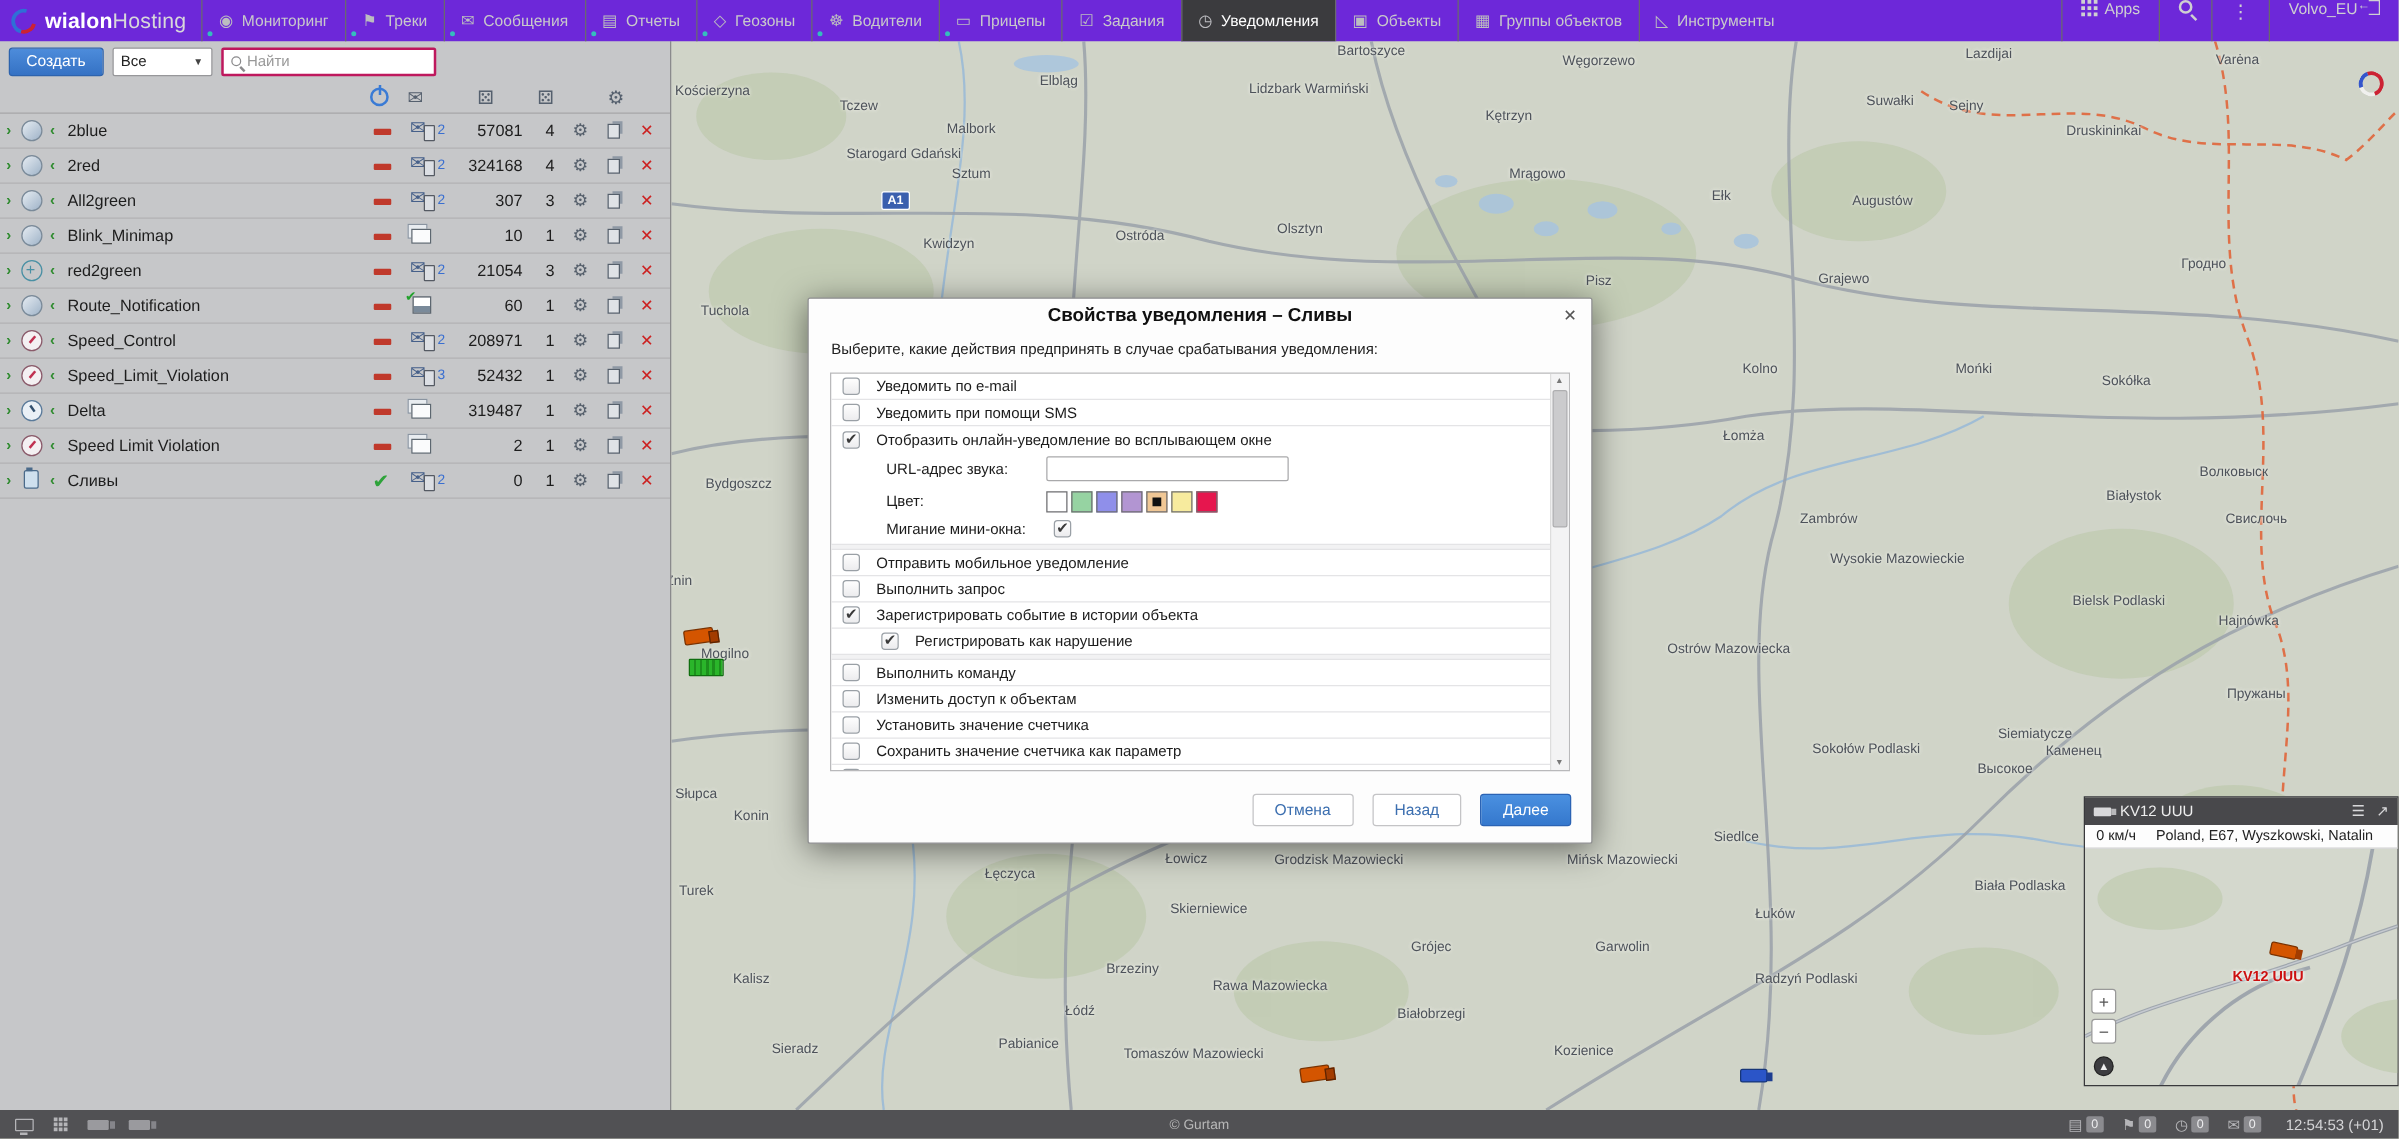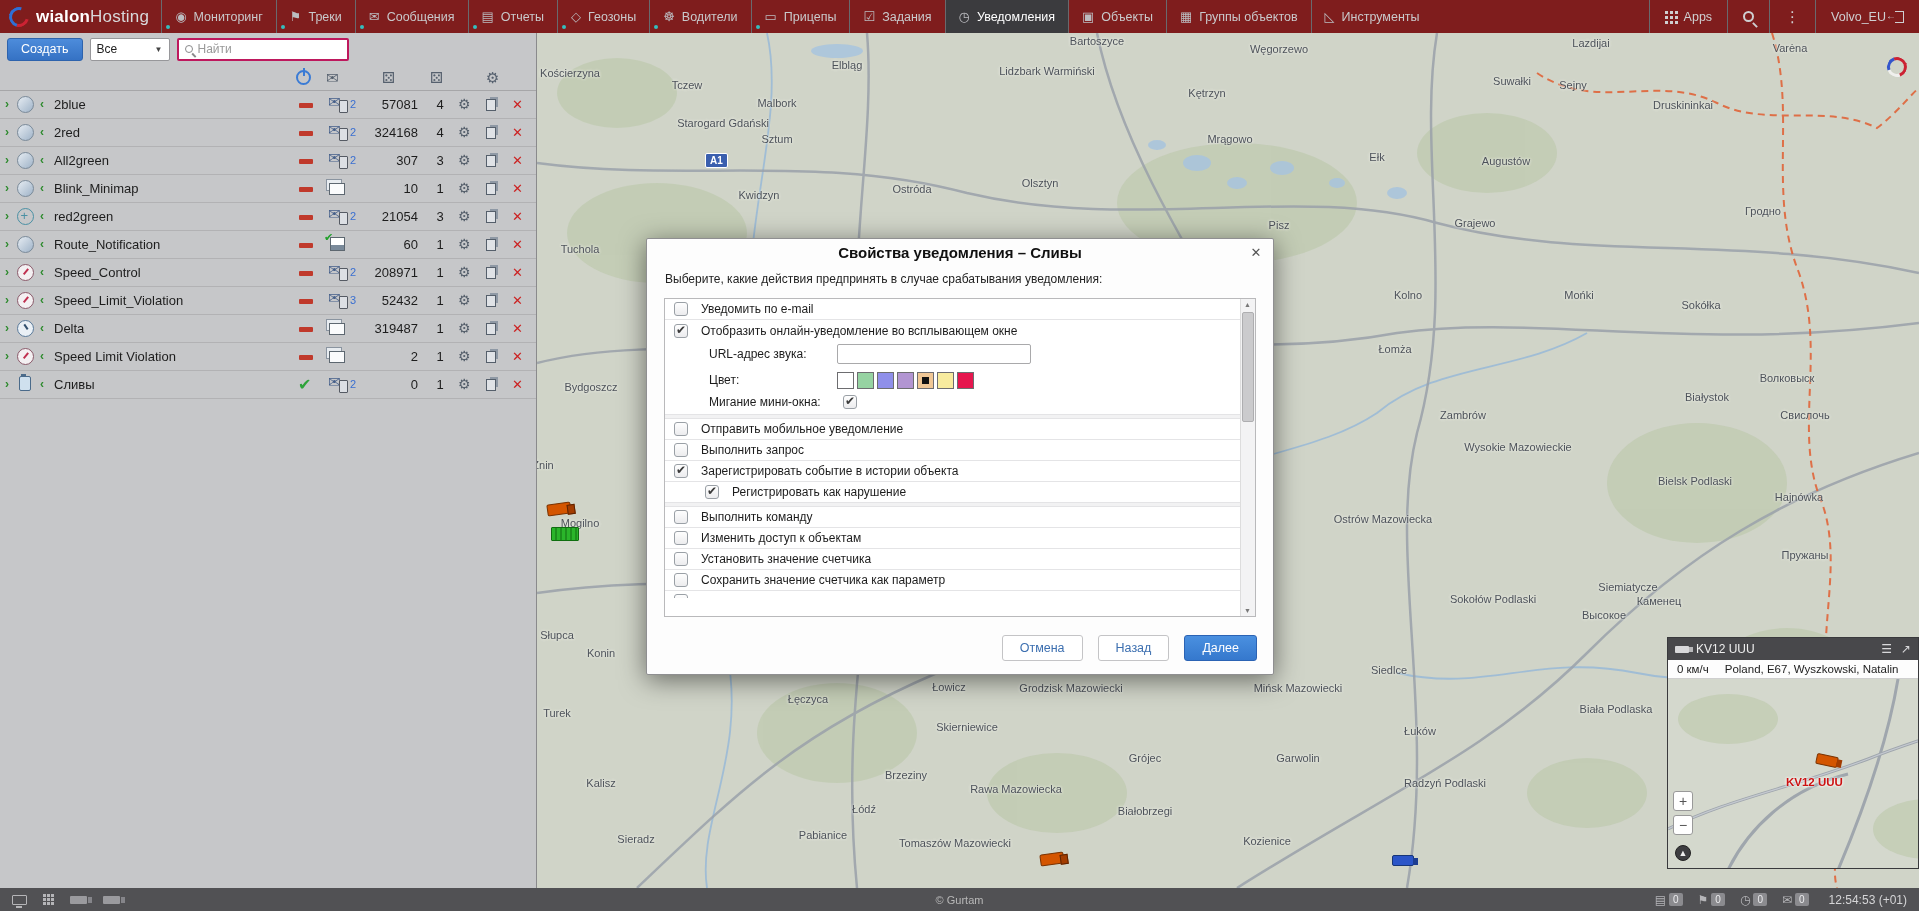--- a/index.html
+++ b/index.html
@@ -1,32 +1,32 @@
 <!DOCTYPE html>
 <html><head>
 <meta charset="utf-8">
 <style>
   * { margin:0; padding:0; box-sizing:border-box; }
   html,body { width:1919px; height:911px; overflow:hidden; }
   body { font-family:"Liberation Sans","DejaVu Sans",sans-serif; background:#d0d4c8; position:relative; font-size:12px; }
 
   
-  #topbar { position:absolute; top:0; left:0; right:0; height:33px; background:#7f1d1d; display:flex; align-items:stretch; z-index:80; }
+  #topbar { position:absolute; top:0; left:0; right:0; height:33px; background:#6d28d9; display:flex; align-items:stretch; z-index:80; }
   .logo { display:flex; align-items:center; gap:7px; padding:0 12px 0 9px; }
   .logo-swirl { width:20px; height:20px; border-radius:50%; border:3px solid transparent; border-left-color:#2f6fd6; border-top-color:#2f6fd6; border-bottom-color:#cc2233; transform:rotate(-30deg); }
   .logo-text { font-size:17px; letter-spacing:.2px; white-space:nowrap; }
   .logo-text b { color:#fff; font-weight:bold; }
   .logo-text span { color:#d8d8da; font-weight:300; }
   #nav { display:flex; align-items:stretch; }
   .nav-item { position:relative; display:flex; align-items:center; gap:7px; padding:0 13px; border-left:1px solid #69696d; color:#c9c9cb; font-size:12.5px; cursor:pointer; white-space:nowrap; }
   .nav-item[data-active="true"] { background:#3b3b3e; color:#fff; }
   .nav-item[data-dot="true"]::after { content:""; position:absolute; left:4px; bottom:4px; width:4px; height:4px; border-radius:50%; background:#35bdbd; }
   .nav-icon { font-size:13px; color:#bcbcc0; }
   #top-right { margin-left:auto; display:flex; align-items:stretch; }
-  .tr-item { display:flex; align-items:center; gap:7px; padding:0 15px; border-left:1px solid #69696d; color:#cfcfd1; font-size:12.5px; cursor:pointer; }
+  .tr-item { display:flex; gap:7px; padding:0 15px; border-left:1px solid #69696d; color:#cfcfd1; font-size:12.5px; cursor:pointer; }
   .grid9 { width:3px; height:3px; background:#cfcfd1; box-shadow:5px 0 #cfcfd1,10px 0 #cfcfd1,0 5px #cfcfd1,5px 5px #cfcfd1,10px 5px #cfcfd1,0 10px #cfcfd1,5px 10px #cfcfd1,10px 10px #cfcfd1; margin-right:9px; margin-bottom:9px; }
   .mag { width:11px; height:11px; border:2px solid #cfcfd1; border-radius:50%; position:relative; }
   .mag::after { content:""; position:absolute; width:2px; height:6px; background:#cfcfd1; left:9px; top:9px; transform:rotate(-45deg); }
   .kebab { font-size:15px; color:#cfcfd1; }
   .logout-ic { width:9px; height:12px; border:1.5px solid #cfcfd1; border-left:none; position:relative; margin-left:2px; }
   .logout-ic::before { content:"←"; position:absolute; left:-9px; top:-2px; font-size:10px; color:#cfcfd1; }
 
   
   #leftpanel { position:absolute; top:33px; left:0; width:537px; bottom:23px; background:#c6c7c9; border-right:1px solid #8a8a8c; z-index:40; }
   #panel-controls { height:32px; display:flex; align-items:center; gap:7px; padding:0 7px; }
@@ -557,20 +557,24 @@
   </div>
   <div class="dlg-sub">Выберите, какие действия предпринять в случае срабатывания уведомления:</div>
   <div class="dlg-list">
     <div class="rows-top">
 
         <div class="drow">
           <span class="cb" data-checked="false"></span>
           <span class="drow-label">Уведомить по e-mail</span>
         </div>
 
+        <div class="drow">
+          <span class="cb" data-checked="false"></span>
+          <span class="drow-label">Уведомить при помощи SMS</span>
+        </div>
 
         <div class="drow">
           <span class="cb" data-checked="true"></span>
           <span class="drow-label">Отобразить онлайн-уведомление во всплывающем окне</span>
         </div>
       </div>
     <div class="sub-block">
       <div class="sub-field">
         <span class="sub-label">URL-адрес звука:</span>
         <input class="url-input" value="" style="">

